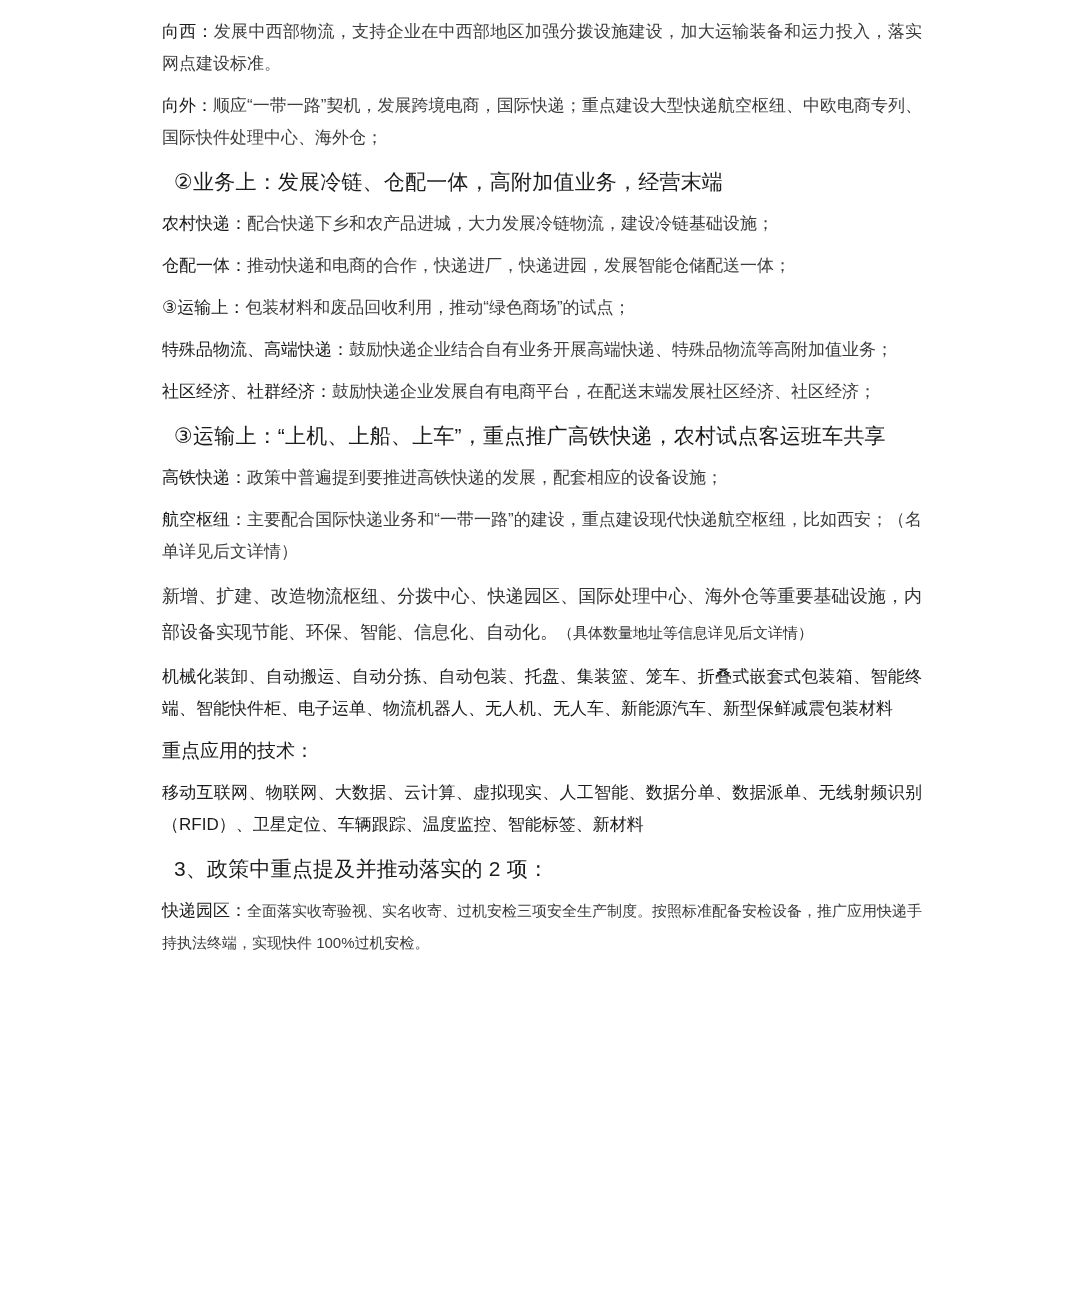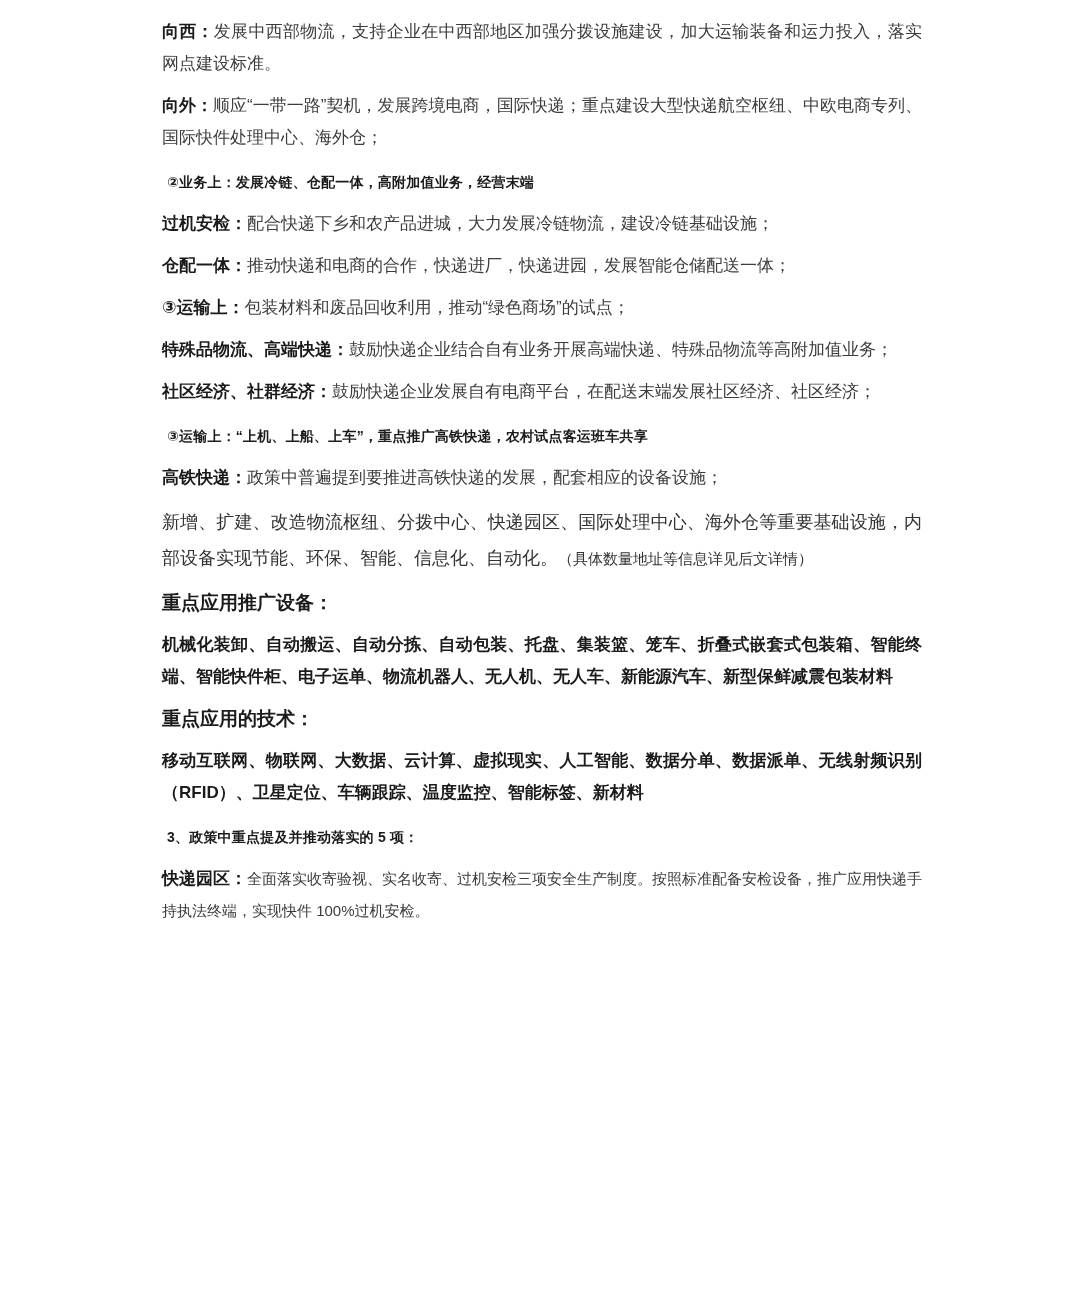--- a/index.html
+++ b/index.html
@@ -26,63 +26,63 @@
     color: #3c3c3c;
     text-align: justify;
   }
   .para.lg {
     font-size: 18px;
     line-height: 36px;
     color: #333333;
     margin-top: 8px;
   }
   .h2 {
-    font-size: 14px;
+    font-size: 21px;
     line-height: 32px;
     font-weight: 700;
     color: #121212;
-    margin: 12px 0 10px 5px;
+    margin: 12px 0 10px 12px;
     letter-spacing: 0.2px;
   }
   .h3 {
     font-size: 19px;
     line-height: 32px;
     font-weight: 700;
     color: #141414;
     margin: 10px 0 10px 0;
   }
   
   .seg { white-space: pre-wrap; }
   .seg.b {
-    font-weight: 700;
+    font-weight: 400;
     color: #1b1b1b;
   }
   .seg.s {
     font-size: 15px;
   }
   .para.lg .seg.s {
     font-size: 15px;
   }
 </style>
 </head>
 <body>
 
 <div class="page">
   <div id="doc">
       <div class="para"><span class="seg b">向西：</span><span class="seg">发展中西部物流，支持企业在中西部地区加强分拨设施建设，加大运输装备和运力投入，落实网点建设标准。</span></div>
       <div class="para"><span class="seg b">向外：</span><span class="seg">顺应“一带一路”契机，发展跨境电商，国际快递；重点建设大型快递航空枢纽、中欧电商专列、国际快件处理中心、海外仓；</span></div>
       <div class="h2"><span class="seg b">②业务上：发展冷链、仓配一体，高附加值业务，经营末端</span></div>
-      <div class="para"><span class="seg b">过机安检：</span><span class="seg">配合快递下乡和农产品进城，大力发展冷链物流，建设冷链基础设施；</span></div>
+      <div class="para"><span class="seg b">农村快递：</span><span class="seg">配合快递下乡和农产品进城，大力发展冷链物流，建设冷链基础设施；</span></div>
       <div class="para"><span class="seg b">仓配一体：</span><span class="seg">推动快递和电商的合作，快递进厂，快递进园，发展智能仓储配送一体；</span></div>
       <div class="para"><span class="seg b">③运输上：</span><span class="seg">包装材料和废品回收利用，推动“绿色商场”的试点；</span></div>
       <div class="para"><span class="seg b">特殊品物流、高端快递：</span><span class="seg">鼓励快递企业结合自有业务开展高端快递、特殊品物流等高附加值业务；</span></div>
       <div class="para"><span class="seg b">社区经济、社群经济：</span><span class="seg">鼓励快递企业发展自有电商平台，在配送末端发展社区经济、社区经济；</span></div>
       <div class="h2"><span class="seg b">③运输上：“上机、上船、上车”，重点推广高铁快递，农村试点客运班车共享</span></div>
       <div class="para"><span class="seg b">高铁快递：</span><span class="seg">政策中普遍提到要推进高铁快递的发展，配套相应的设备设施；</span></div>
+      <div class="para"><span class="seg b">航空枢纽：</span><span class="seg">主要配合国际快递业务和“一带一路”的建设，重点建设现代快递航空枢纽，比如西安；（名单详见后文详情）</span></div>
       <div class="para lg"><span class="seg">新增、扩建、改造物流枢纽、分拨中心、快递园区、国际处理中心、海外仓等重要基础设施，内部设备实现节能、环保、智能、信息化、自动化。</span><span class="seg s">（具体数量地址等信息详见后文详情）</span></div>
-      <div class="h3"><span class="seg b">重点应用推广设备：</span></div>
       <div class="para"><span class="seg b">机械化装卸、自动搬运、自动分拣、自动包装、托盘、集装篮、笼车、折叠式嵌套式包装箱、智能终端、智能快件柜、电子运单、物流机器人、无人机、无人车、新能源汽车、新型保鲜减震包装材料</span></div>
       <div class="h3"><span class="seg b">重点应用的技术：</span></div>
       <div class="para"><span class="seg b">移动互联网、物联网、大数据、云计算、虚拟现实、人工智能、数据分单、数据派单、无线射频识别（RFID）、卫星定位、车辆跟踪、温度监控、智能标签、新材料</span></div>
-      <div class="h2"><span class="seg b">3、政策中重点提及并推动落实的 5 项：</span></div>
+      <div class="h2"><span class="seg b">3、政策中重点提及并推动落实的 2 项：</span></div>
       <div class="para"><span class="seg b">快递园区：</span><span class="seg s">全面落实收寄验视、实名收寄、过机安检三项安全生产制度。按照标准配备安检设备，推广应用快递手持执法终端，实现快件 100%过机安检。</span></div>
     </div>
 </div>
 
 </body></html>

